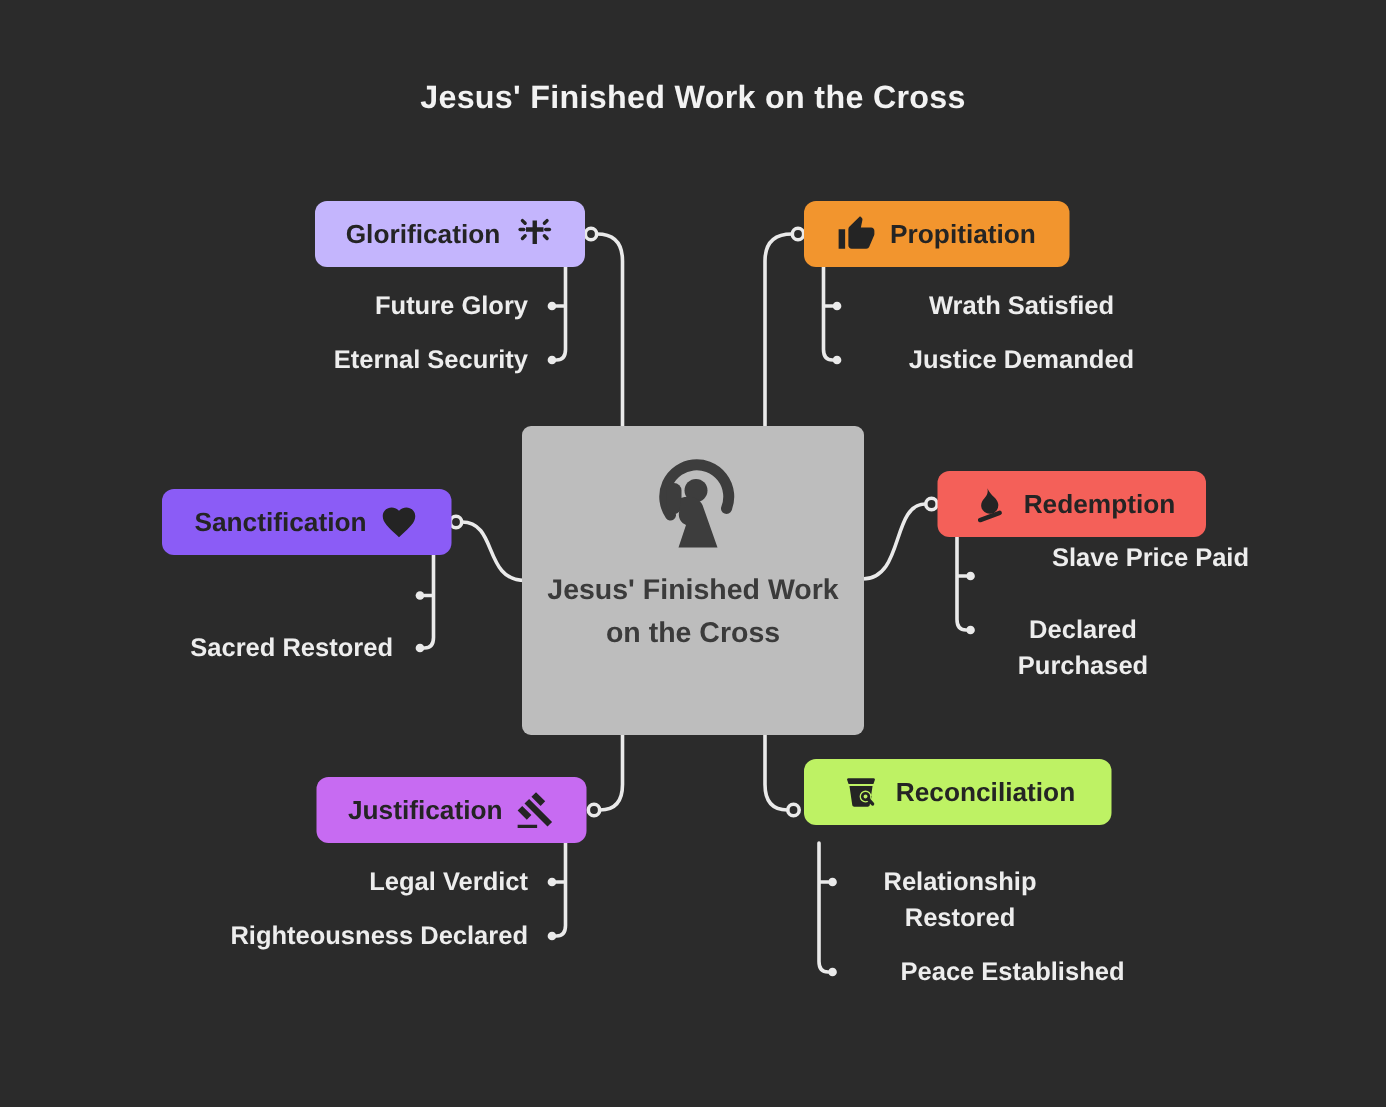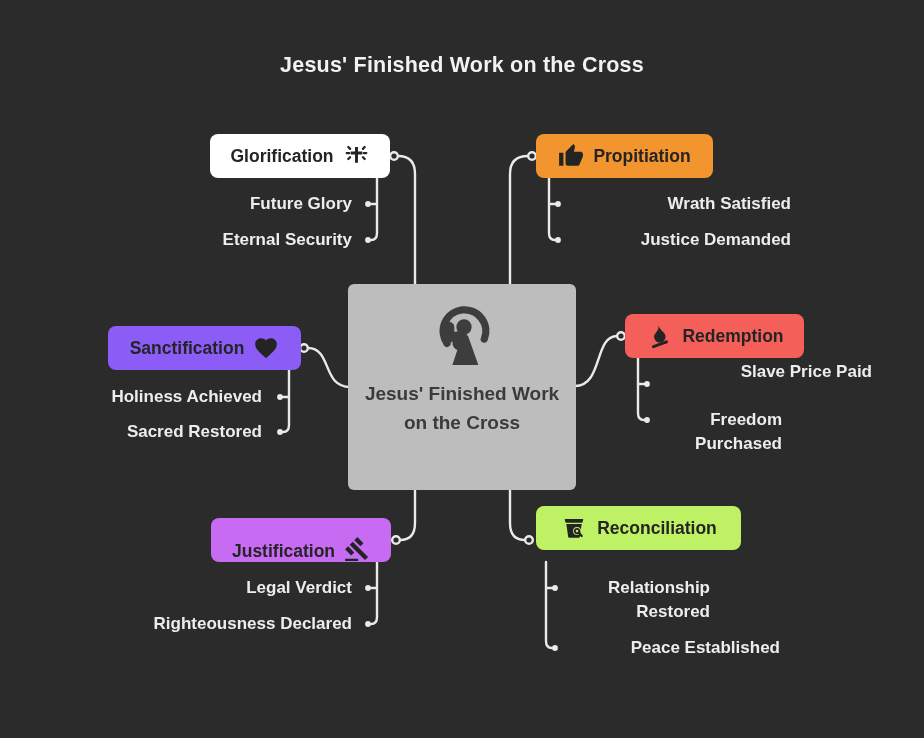--- a/index.html
+++ b/index.html
@@ -14,21 +14,21 @@
   .center-icon{color:#3D3D3D;line-height:0;}
   .center-label{width:196px;text-align:center;font-size:19px;font-weight:bold;
                 color:#3B3B3B;line-height:1.5;margin-top:4px;}
   .bnode{position:absolute;height:44px;border-radius:8px;z-index:2;
          display:flex;align-items:center;justify-content:center;gap:9px;
          font-size:17.5px;font-weight:bold;color:#242424;box-sizing:border-box;}
   .bicon{line-height:0;color:#242424;display:flex;align-items:center;}
   .item{position:absolute;font-size:17px;font-weight:bold;color:#EDEDED;
         line-height:24px;z-index:2;}
   .r{text-align:right;}
-  .l{text-align:right;}
+  .l{text-align:center;}
 </style>
 </head>
 <body>
 
 <div class="stage" style="background-color: rgb(43, 43, 43);">
 
   <div class="title">Jesus' Finished Work on the Cross</div>
 
   <svg class="wires" width="924" height="738" viewBox="0 0 924 738">
     <g fill="none" stroke="#EAEAEA" stroke-width="2.4" stroke-linecap="round">
@@ -78,21 +78,21 @@
       <svg width="80" height="80" viewBox="0 0 24 24" fill="currentColor">
         <path d="M7.5 14.2 A6.4 6.4 0 1 1 18.7 12.9" fill="none" stroke="currentColor" stroke-width="2.2" stroke-linecap="round"></path>
         <circle cx="12.6" cy="9.3" r="2.3"></circle>
         <rect x="6.7" y="7.8" width="3" height="6.2" rx="1.5"></rect>
         <path d="M9.6 10.8 C11.4 10.2 13.2 10.8 13.9 12.2 L16.9 20.7 L9.1 20.7 L10.6 16.2 C9.4 15.7 8.9 14.5 9.3 13.3 Z"></path>
       </svg>
     </span>
     <div class="center-label">Jesus' Finished Work on the Cross</div>
   </div>
 
-  <div class="bnode" style="left: 210px; top: 134px; width: 180px; background-color: #ffffff;">
+  <div class="bnode" style="left: 210px; top: 134px; width: 180px; background-color: #c4b5fd;">
     <span>Glorification</span>
     <span class="bicon">
       <svg width="27" height="27" viewBox="0 0 24 24" fill="currentColor">
         <path d="M10.7 3.6h2.6v4h3.9v2.6h-3.9v7.3h-2.6v-7.3H6.8V7.6h3.9z"></path>
         <g stroke="currentColor" stroke-width="2" stroke-linecap="round" fill="none">
           <line x1="3.3" y1="8.9" x2="5.5" y2="8.9"></line>
           <line x1="4.7" y1="3.6" x2="6.3" y2="5.2"></line>
           <line x1="4.7" y1="14.2" x2="6.3" y2="12.6"></line>
           <line x1="20.7" y1="8.9" x2="18.5" y2="8.9"></line>
           <line x1="19.3" y1="3.6" x2="17.7" y2="5.2"></line>
@@ -116,38 +116,37 @@
   <div class="item l" style="left:571px;top:228px;width:220px;">Justice Demanded</div>
 
   <div class="bnode" style="left: 108px; top: 326px; width: 193px; background-color: rgb(139, 92, 246); text-align: right;">
     <span>Sanctification</span>
     <span class="bicon">
       <svg width="26" height="26" viewBox="0 0 24 24" fill="currentColor">
         <path d="M12 21.35l-1.45-1.32C5.4 15.36 2 12.28 2 8.5 2 5.42 4.42 3 7.5 3c1.74 0 3.41.81 4.5 2.09C13.09 3.81 14.76 3 16.5 3 19.58 3 22 5.42 22 8.5c0 3.78-3.4 6.86-8.55 11.54L12 21.35z"></path>
       </svg>
     </span>
   </div>
-  <div class="item r" style="left:62px;top:385px;width:200px;">Holiness Achieved</div>
   <div class="item r" style="left:62px;top:420px;width:200px;">Sacred Restored</div>
 
   <div class="bnode" style="left: 625px; top: 314px; width: 179px; background-color: rgb(244, 96, 89);">
     <span class="bicon">
       <svg width="28" height="28" viewBox="0 0 24 24" fill="currentColor">
         <g transform="rotate(-8 12 12)">
           <path d="M12.6 3c.3 2.8-1 4.1-2.3 5.3-1.3 1.2-2.6 2.4-2.6 4.5a4.9 4.9 0 0 0 9.8 0c0-3.6-3.3-4.5-4.9-9.8z"></path>
           <path d="M6 20.4 L17.6 17.9" stroke="currentColor" stroke-width="2.6" stroke-linecap="round" fill="none"></path>
         </g>
       </svg>
     </span>
     <span>Redemption</span>
   </div>
   <div class="item l" style="left:662px;top:360px;width:210px;">Slave Price Paid</div>
-  <div class="item l" style="left:662px;top:408px;width:120px;">Freedom Purchased</div>
+  <div class="item l" style="left:662px;top:408px;width:120px;">Declared Purchased</div>
 
-  <div class="bnode" style="left: 211px; top: 518px; width: 180px; background-color: rgb(199, 107, 242); align-items: flex-end;">
+  <div class="bnode" style="left: 211px; top: 518px; width: 180px; background-color: rgb(199, 107, 242);">
     <span>Justification</span>
     <span class="bicon">
       <svg width="26" height="26" viewBox="0 0 24 24" fill="currentColor">
         <path d="M1 21h12v2H1zM5.245 8.07l2.83-2.828 14.14 14.142-2.828 2.828zM12.317 1l5.657 5.656-2.83 2.83-5.654-5.66zM3.825 9.485l5.657 5.657-2.828 2.828-5.657-5.657z"></path>
       </svg>
     </span>
   </div>
   <div class="item r" style="left:152px;top:576px;width:200px;">Legal Verdict</div>
   <div class="item r" style="left:152px;top:612px;width:200px;">Righteousness Declared</div>
 

